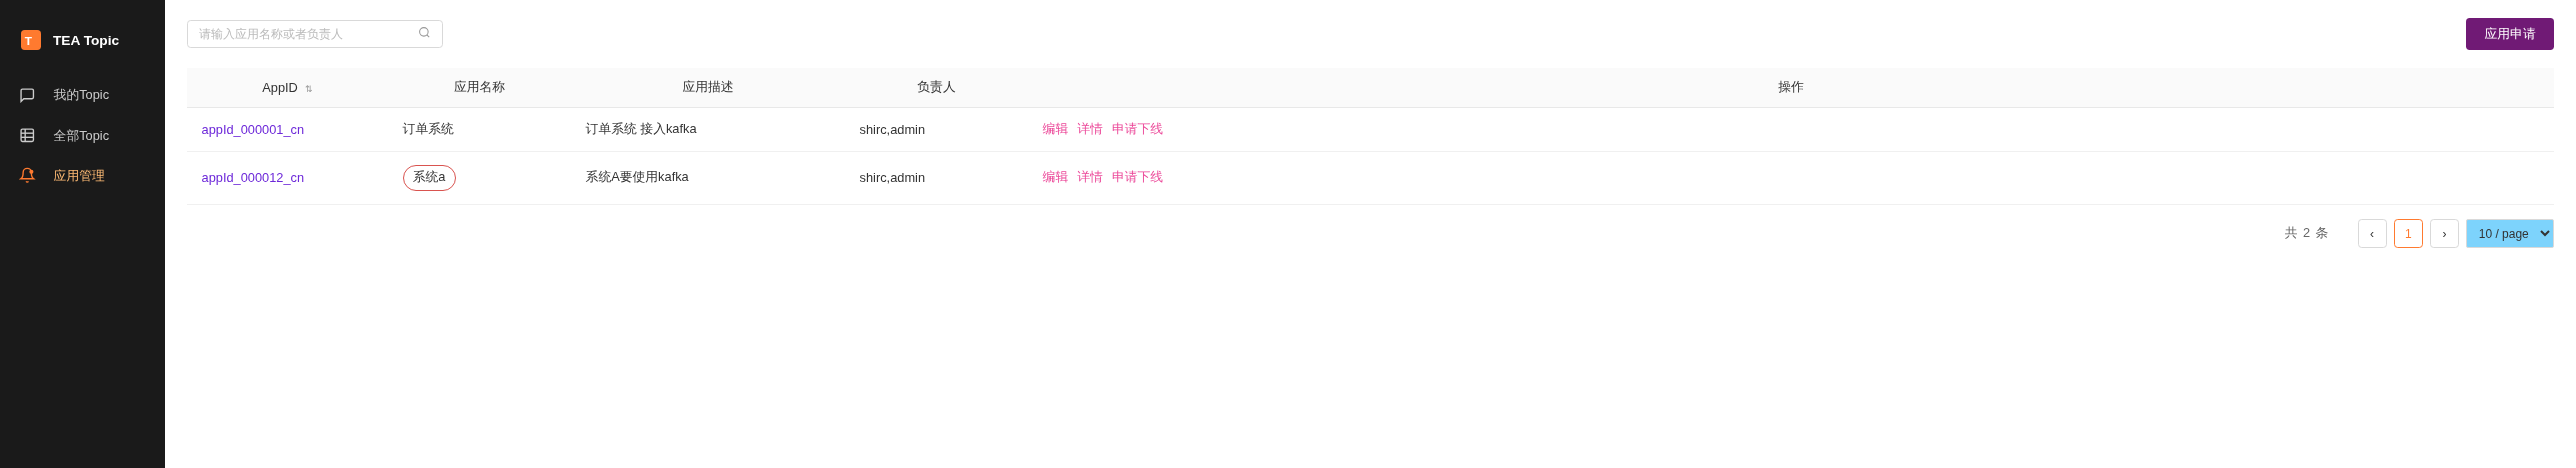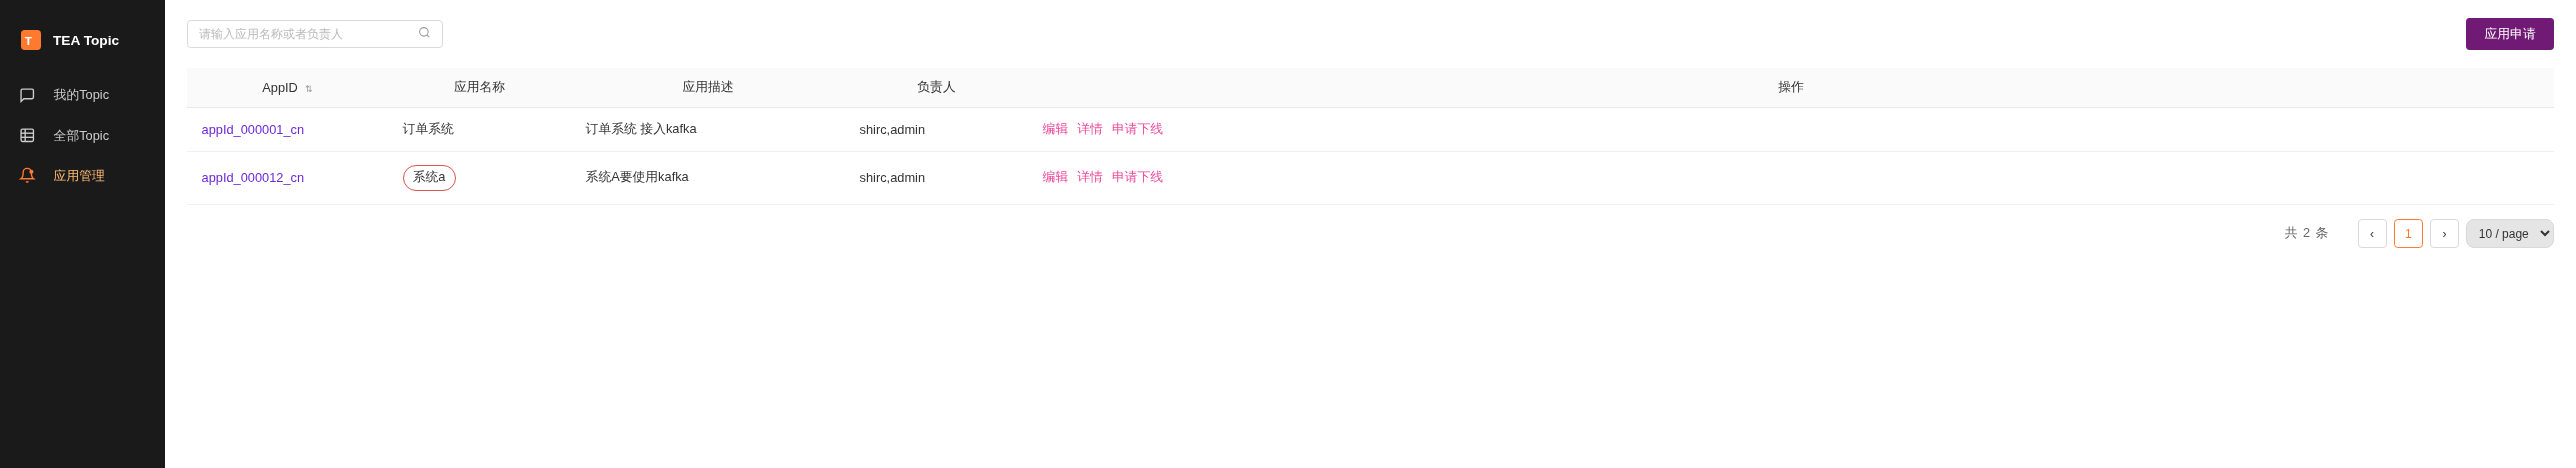--- a/index.html
+++ b/index.html
@@ -200,25 +200,25 @@
     .page-btn.active {
       border-color: #ff7a2f;
       color: #ff7a2f;
     }
     .page-btn:disabled {
       color: #ccc;
       cursor: not-allowed;
     }
     .page-size-select {
       border: 0.9px solid #d9d9d9;
-      border-radius: 8px;
+      border-radius: 2px;
       padding: 3.7px 7.3px;
       font-size: 12px;
       cursor: pointer;
-      background: #e5e5e5;
+      background: #7dd3fc;
       color: #333;
       height: 29px;
     }
   </style>
 </head>
 <body>
 
 <div class="sidebar">
   <div class="sidebar-logo">
     <div class="logo-icon">

